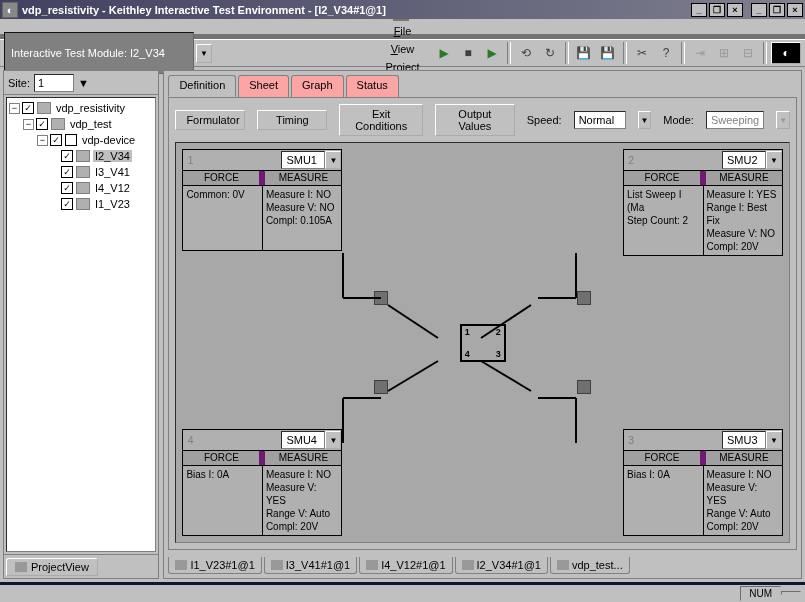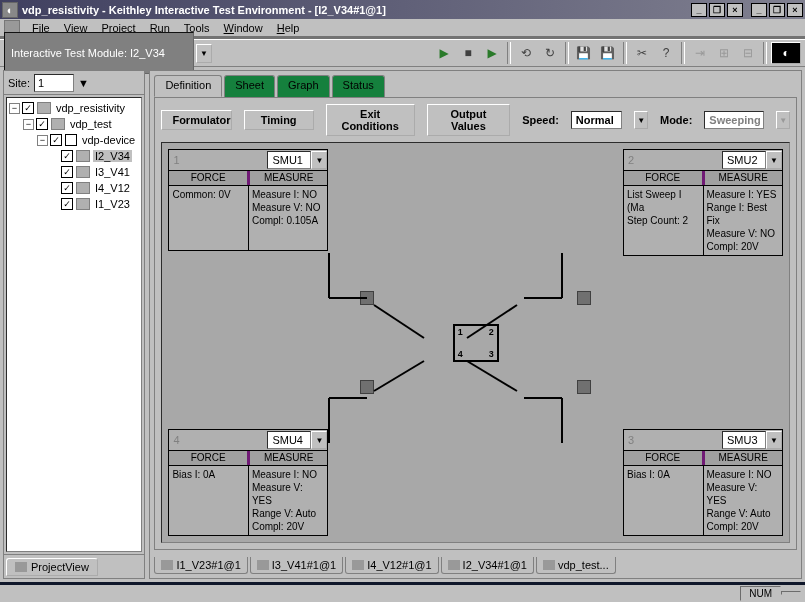--- a/index.html
+++ b/index.html
@@ -6,21 +6,21 @@
 body { background: #c0c0c0; width: 805px; height: 602px; overflow: hidden; position: relative; }
 
 
 .titlebar { height: 19px; background: linear-gradient(to right, #404060, #808090); color: #fff; display: flex; align-items: center; padding: 0 2px; }
 .titlebar .icon { width: 16px; height: 16px; background: #888; border: 1px solid #666; margin-right: 4px; display:flex; align-items:center; justify-content:center; }
 .titlebar .title { flex: 1; font-weight: bold; }
 .titlebar .winbtns { display: flex; gap: 2px; }
 .winbtn { width: 16px; height: 14px; background: #c0c0c0; border: 1px solid #000; display:flex; align-items:center; justify-content:center; font-size:9px; font-weight:bold; color:#000;}
 
 
-.menubar { height: 20px; background: #c0c0c0; border-bottom: 3px solid #737373; display: flex; align-items: center; padding: 0 4px; gap: 2px; }
+.menubar { height: 20px; background: #c0c0c0; border-bottom: 5px solid #737373; display: flex; align-items: center; padding: 0 4px; gap: 2px; flex-direction: column; }
 .menubar .micon { width:16px; height:16px; background:#999; border:1px solid #777; margin-right:4px;}
 .menubar .mitem { padding: 2px 6px; }
 .menubar .mitem u { text-decoration: underline; }
 
 
 .toolbar { height: 28px; background: #c0c0c0; border-top:1px solid #fff; border-bottom: 1px solid #808080; display:flex; align-items:center; padding: 2px 4px; gap:2px;}
 .toolbar .label-field { background:#808080; border:1px inset #666; padding:20px 6px; color:#fff; min-width:190px; height:19px; display:flex; align-items:center;}
 .toolbar .dropbtn {width:16px; height:19px; background:#c0c0c0; border:1px outset #fff; display:flex; align-items:center; justify-content:center; font-size:8px;}
 .toolbar .spacer { flex:1;}
 .tbtn { width:22px; height:22px; background:#c0c0c0; border:1px solid #c0c0c0; display:flex; align-items:center; justify-content:center; font-size:12px; color:#404040;}
@@ -36,38 +36,38 @@
 .treerow .exp{width:11px; height:11px; border:1px solid #808080; background:#fff; display:flex; align-items:center; justify-content:center; font-size:9px; line-height:1; margin-right:2px; cursor:pointer;}
 .treerow .chk{width:12px; height:12px; border:1px solid #000; background:#fff; margin-right:3px; display:flex; align-items:center; justify-content:center; font-size:9px;}
 .treerow .ticon{width:14px; height:12px; background:#b0b0b0; border:1px solid #808080; margin-right:3px;}
 .treerow .tlabel{padding:0 2px;}
 .treerow.sel .tlabel{background:#c0c0c0;}
 .pvtab{height:24px; border-top:1px solid #808080; display:flex; align-items:center; padding:2px;}
 .pvtab .tab{background:#c0c0c0; border:1px outset #fff; padding:2px 8px; display:flex; align-items:center; gap:4px;}
 
 .rightpanel{ flex:1; background:#c0c0c0; border:1px solid #808080; margin:3px 3px 3px 2px; padding:4px; display:flex; flex-direction:column;}
 .tabs{ display:flex; height:22px; gap:0;}
-.tab{ background:#15803d; border:1px solid #808080; border-bottom:none; padding:3px 10px; border-radius:3px 3px 0 0; margin-right:2px;}
+.tab{ background:#fca5a5; border:1px solid #808080; border-bottom:none; padding:3px 10px; border-radius:3px 3px 0 0; margin-right:2px;}
 .tab.active{ background:#c0c0c0; border-bottom:1px solid #c0c0c0; position:relative; z-index:2;}
 .tabcontent{ border:1px solid #808080; flex:1; background:#c0c0c0; padding:6px; display:flex; flex-direction:column;}
 
-.btnrow{display:flex; align-items:center; gap:12px; margin-bottom:6px;font-weight:bold;}
+.btnrow{display:flex; align-items:center; gap:12px; margin-bottom:6px;}
 .pbtn{ background:#c0c0c0; border:1px outset #fff; padding:3px 10px; min-width:70px; text-align:center;}
 .selbox{background:#fff; border:1px inset #808080; padding:8px 4px; width:60px; height:18px; display:inline-flex; align-items:center;}
 .disbox{background:#ffffff; border:1px inset #808080; padding:1px 4px; width:60px; height:18px; display:inline-flex; align-items:center; color:#808080;}
 .droparrow{width:16px; height:18px; background:#c0c0c0; border:1px outset #fff; display:flex; align-items:center; justify-content:center; font-size:8px;}
 
 .diagram{flex:1; position:relative; background:#a8a8a8; border:1px inset #808080;}
 .smubox{position:absolute; width:160px; border:1px solid #000; background:#b0b0b0;}
 .smubox .hdr{height:20px; display:flex; align-items:center; background:#b0b0b0;}
 .smubox .hdr .num{width:20px; padding-left:4px; color:#808080;}
 .smubox .hdr .sel{margin-left:auto; display:flex;}
 .smubox .hdr .sel .selbox{width:44px;}
 .smubox .cols{display:flex; height:16px; border-top:1px solid #000; border-bottom:1px solid #000;}
-.smubox .cols div{flex:1; text-align:center; border-right:3px solid #701a75; background:#a0a0a0; font-size:10px; padding-top:1px;}
+.smubox .cols div{flex:1; text-align:center; border-right:6px solid #701a75; background:#a0a0a0; font-size:10px; padding-top:1px;}
 .smubox .cols div:last-child{border-right:none;}
 .smubox .body{display:flex; min-height:64px;}
 .smubox .body div{flex:1; border-right:1px solid #000; padding:2px 3px; font-size:10px; line-height:13px;}
 .smubox .body div:last-child{border-right:none;}
 
 .centerbox{position:absolute; left:50%; top:50%; transform:translate(-50%, -50%); width:46px; height:38px; border:2px solid #000; background:#a8a8a8;}
 .centerbox .pin{position:absolute; font-size:9px; font-weight:bold;}
 .node{position:absolute; width:14px; height:14px; background:#707070; border:1px solid #404040;}
 
 .bottomtabs{height:24px; display:flex; align-items:flex-end; gap:0; padding-top:4px;}

